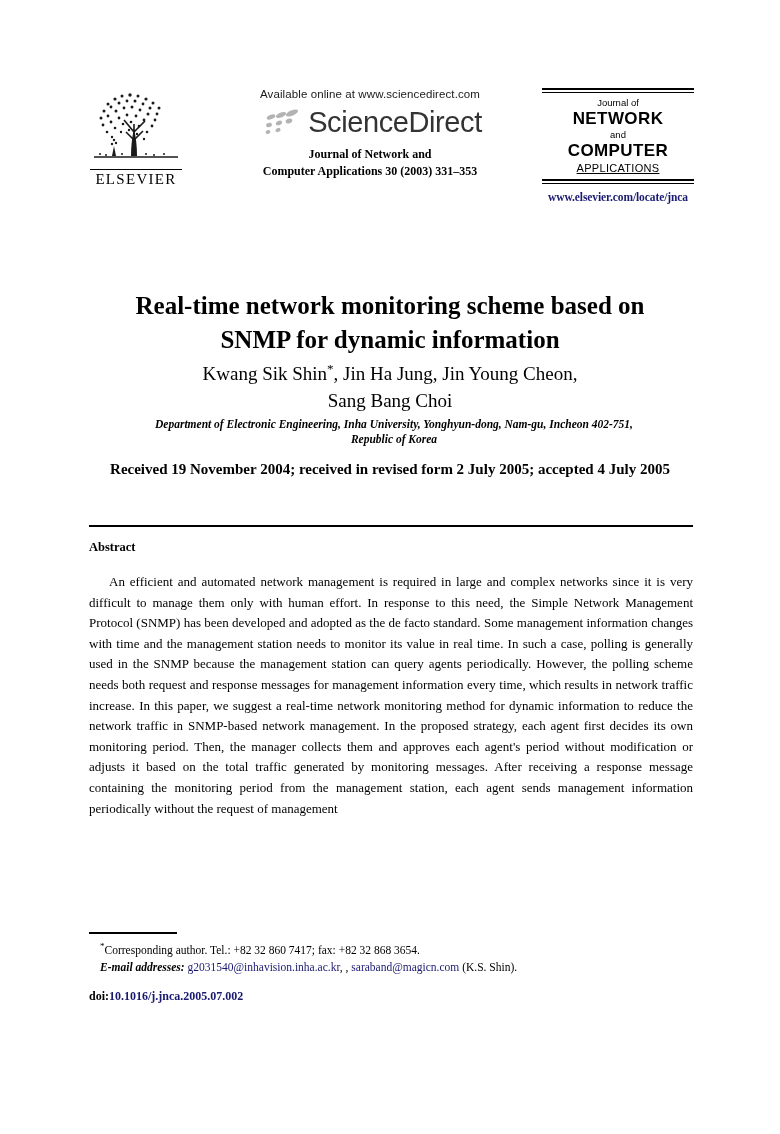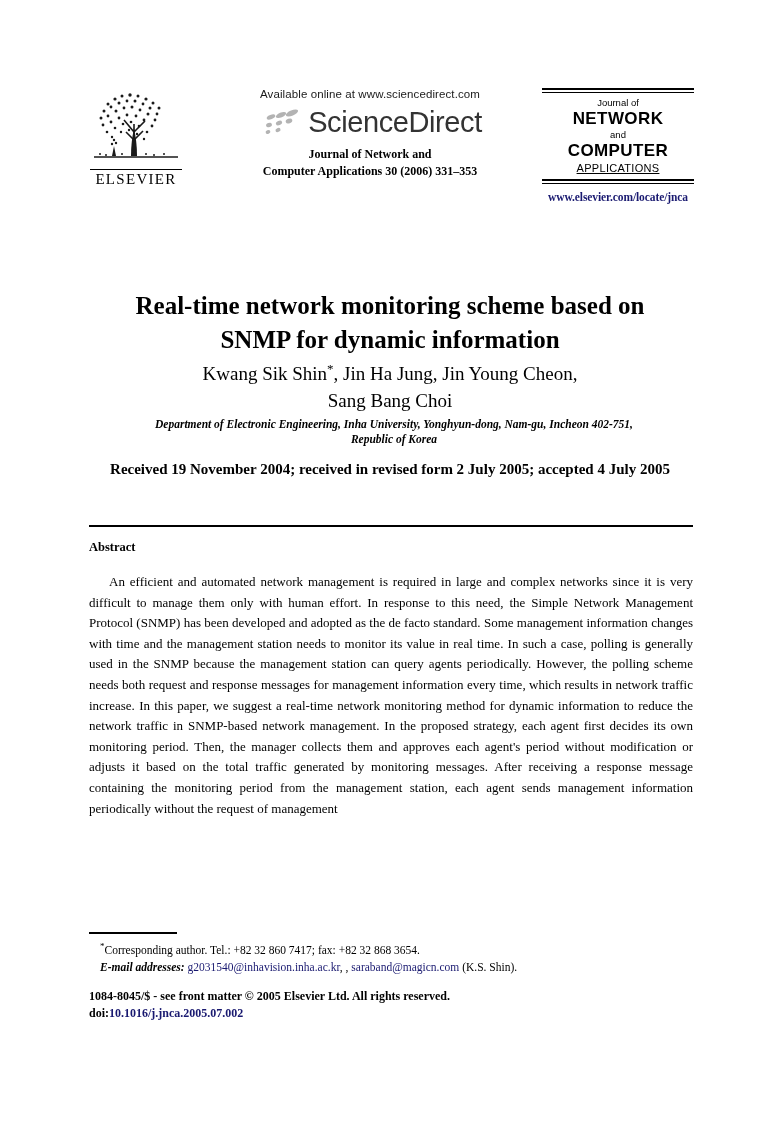--- a/index.html
+++ b/index.html
@@ -366,21 +366,21 @@
             <ellipse cx="21" cy="15" rx="3.2" ry="2.2" transform="rotate(-22 21 15)"></ellipse>
             <ellipse cx="11" cy="17" rx="3.0" ry="2.1" transform="rotate(-22 11 17)"></ellipse>
             <ellipse cx="20" cy="22" rx="2.6" ry="2.0" transform="rotate(-22 20 22)"></ellipse>
             <ellipse cx="10" cy="24" rx="2.4" ry="1.9" transform="rotate(-22 10 24)"></ellipse>
           </g>
         </svg>
         <span class="sd-wordmark">ScienceDirect</span>
       </div>
       <div class="sd-journal-line">
         <div>Journal of Network and</div>
-        <div>Computer Applications 30 (2006) 331–353</div>
+        <div>Computer Applications 30 (2003) 331–353</div>
       </div>
     </div>
 
     <div class="journal-box">
       <div class="jb-rule-double"></div>
       <div class="jb-inner">
         <div class="jb-small">Journal of</div>
         <div class="jb-big">NETWORK</div>
         <div class="jb-small">and</div>
         <div class="jb-big">COMPUTER</div>
@@ -417,17 +417,16 @@
   <div class="footnote">
     <div class="ln"><sup>*</sup><span>Corresponding author. Tel.: +82 32 860 7417; fax: +82 32 868 3654.</span></div>
     <div class="ln"><span class="ital">E-mail addresses:</span>
       <a class="mail-link" href="#">g2031540@inhavision.inha.ac.kr</a><span>, ,</span>
       <a class="mail-link" href="#">saraband@magicn.com</a>
       <span>(K.S. Shin).</span>
     </div>
   </div>
 
   <div class="frontmatter">
-    <div>1084-8045/$ - see front matter © 2005 Elsevier Ltd. All rights reserved.</div>
     <div><span class="doi-label">doi:</span><a class="doi-link" href="#">10.1016/j.jnca.2005.07.002</a></div>
   </div>
 
 </div>
 
 </body></html>

